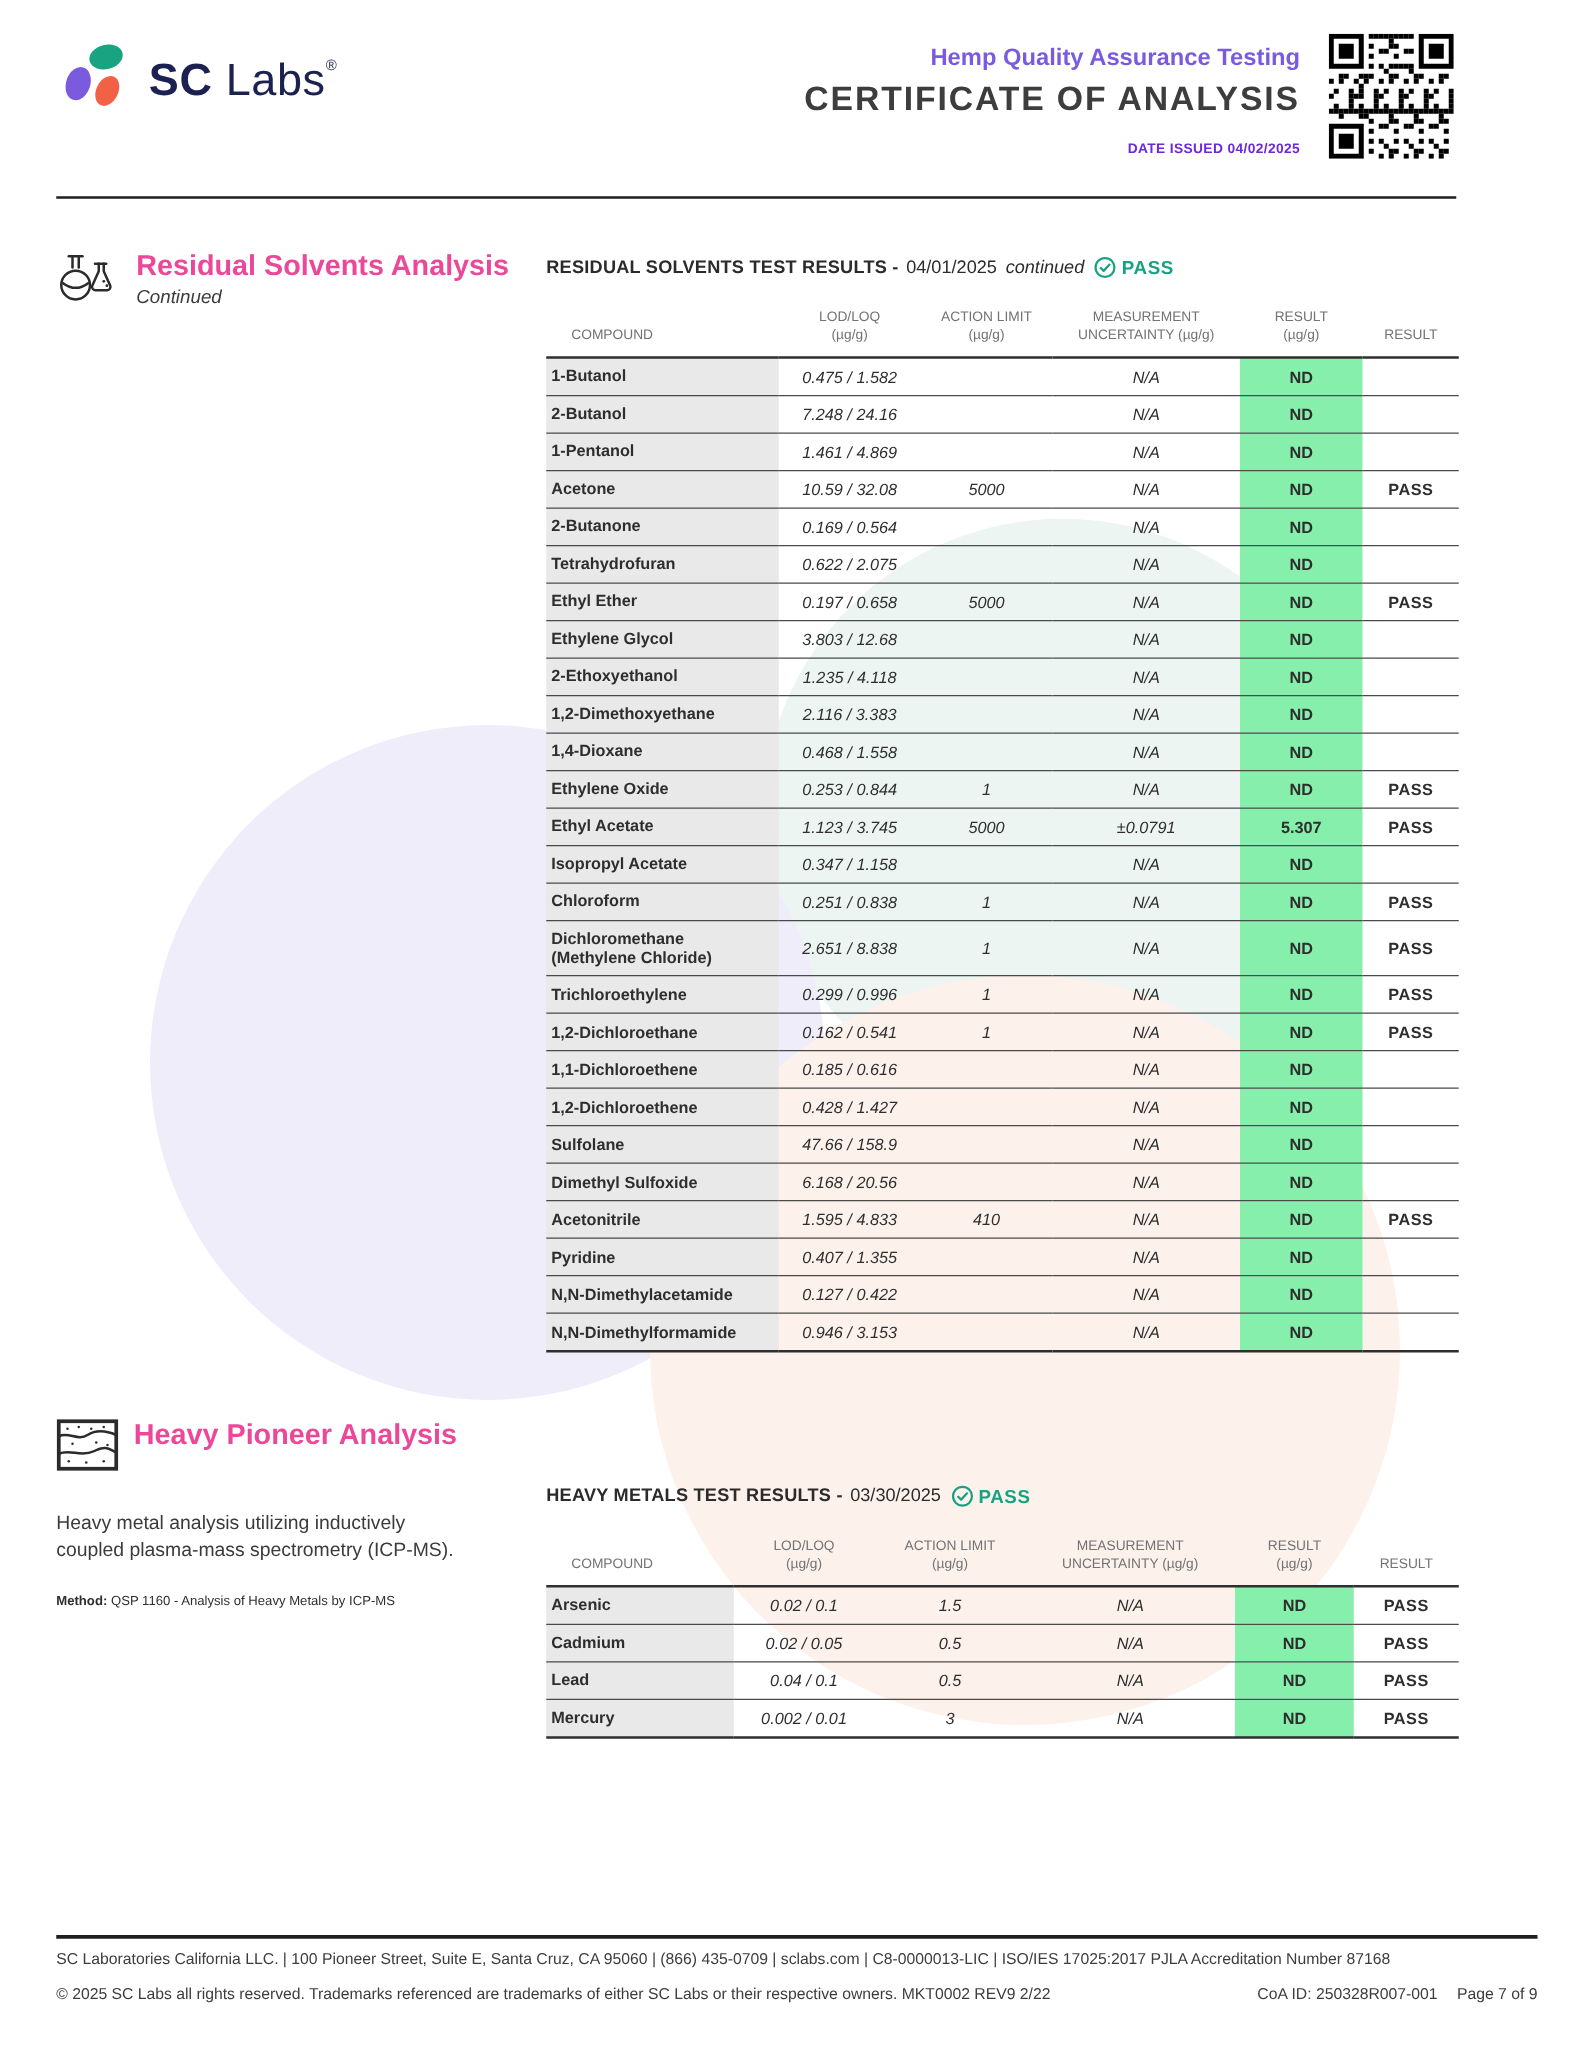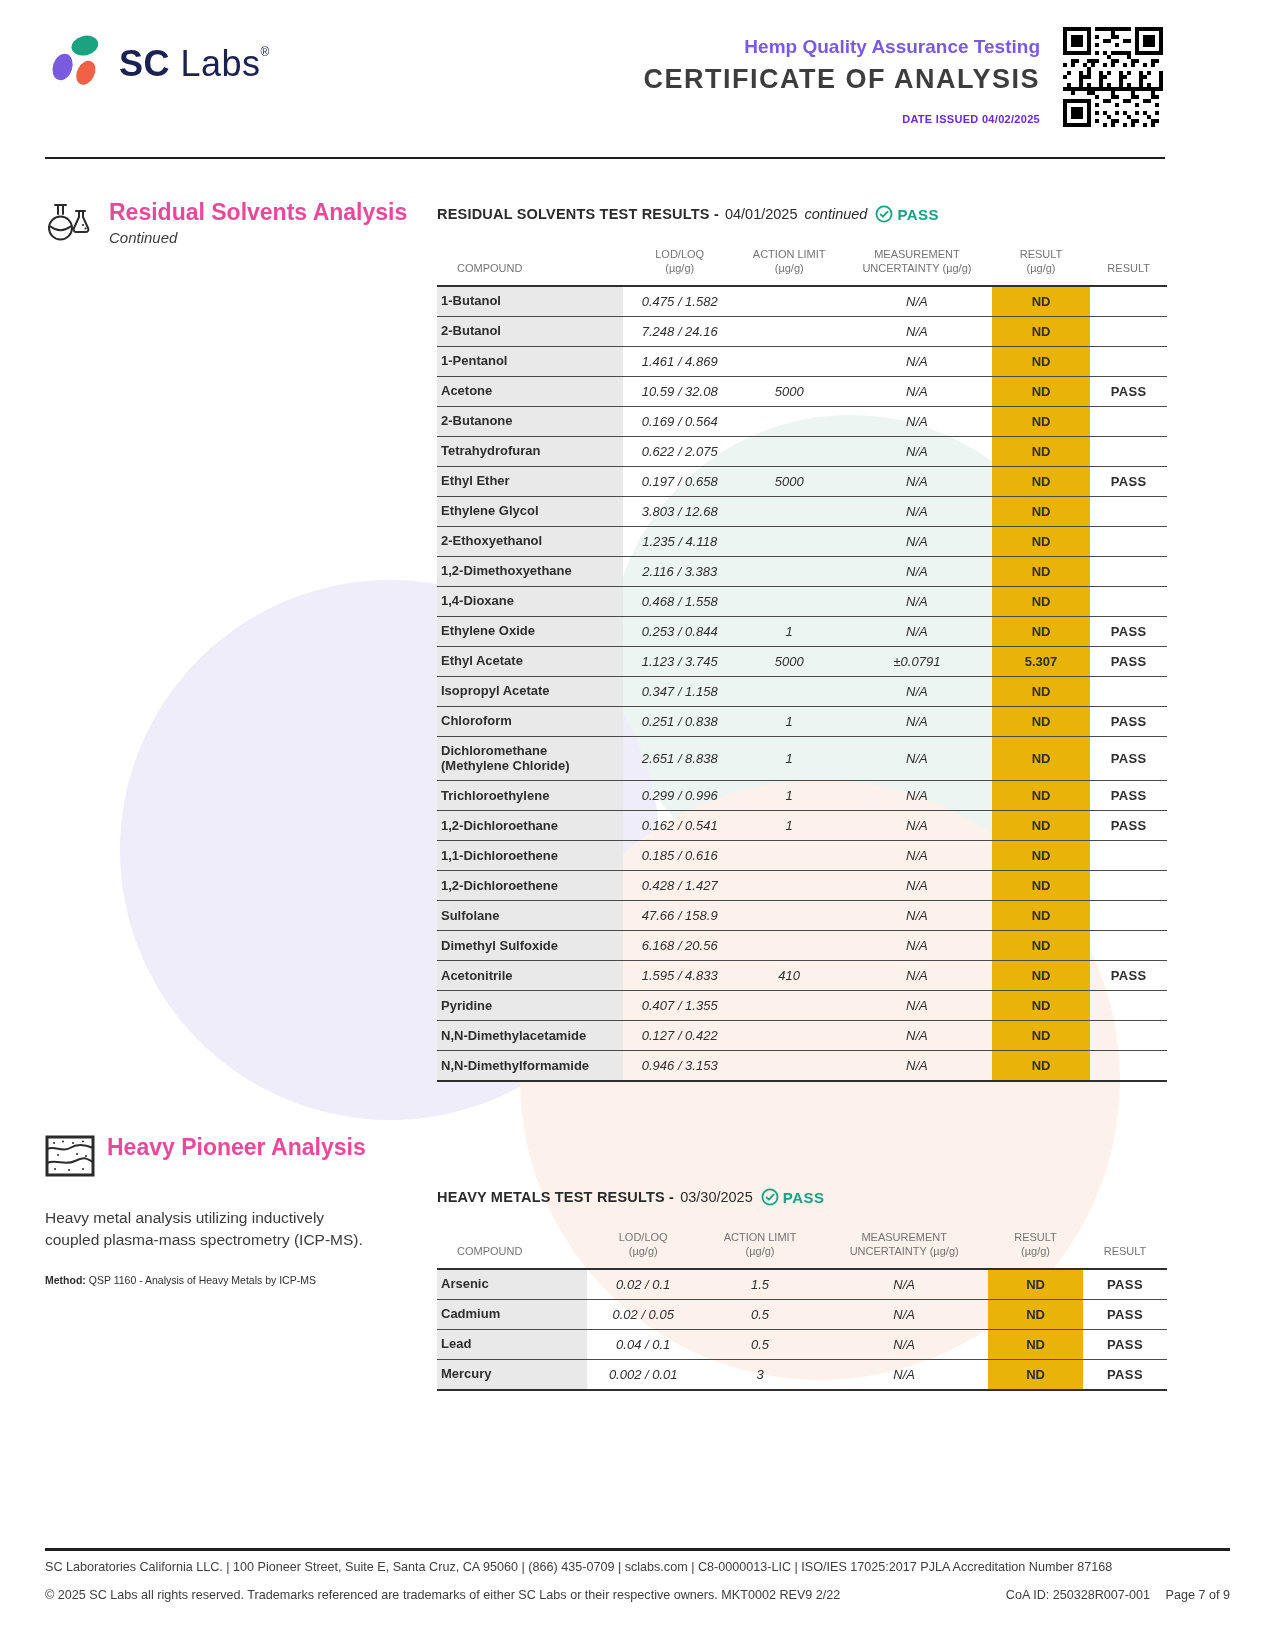--- a/index.html
+++ b/index.html
@@ -51,21 +51,21 @@
     padding:4px 4px 9px;line-height:1.3;white-space:pre-line;
   }
   table.results th.h-compound{text-align:left;padding-left:20px;}
   thead tr{border-bottom:2.5px solid #2f2f2f;}
   tbody tr{border-top:1.6px solid #4a4a4a;}
   tbody tr:first-child{border-top:none;}
   table.results{border-bottom:2.5px solid #2f2f2f;}
   table.results td{font-size:13px;padding:7px 4px;color:#2e2e2e;}
   td.c-compound{background:#e9e9e9;font-weight:700;text-align:left;padding-left:20px;white-space:pre-line;line-height:1.15;}
   td.c-lod_loq,td.c-action_limit,td.c-uncertainty{font-style:italic;text-align:center;color:#3a3a3a;}
-  td.c-result{background:#eab308;font-weight:700;text-align:center;}
+  td.c-result{background:#86efac;font-weight:700;text-align:center;}
   td.c-status{font-weight:700;text-align:center;letter-spacing:0.4px;}
   
   .footer{position:absolute;left:45px;top:1548px;width:1185px;}
   .footer-rule{width:100%;height:2.5px;background:#1f1f1f;}
   .footer-line1{margin-top:9px;font-size:12.6px;color:#3d3d3d;}
   .footer-line2{margin-top:14px;font-size:12.6px;color:#3d3d3d;display:flex;justify-content:space-between;}
   .footer-line2 .right span{margin-left:12px;}
 </style>
 </head>
 <body>

